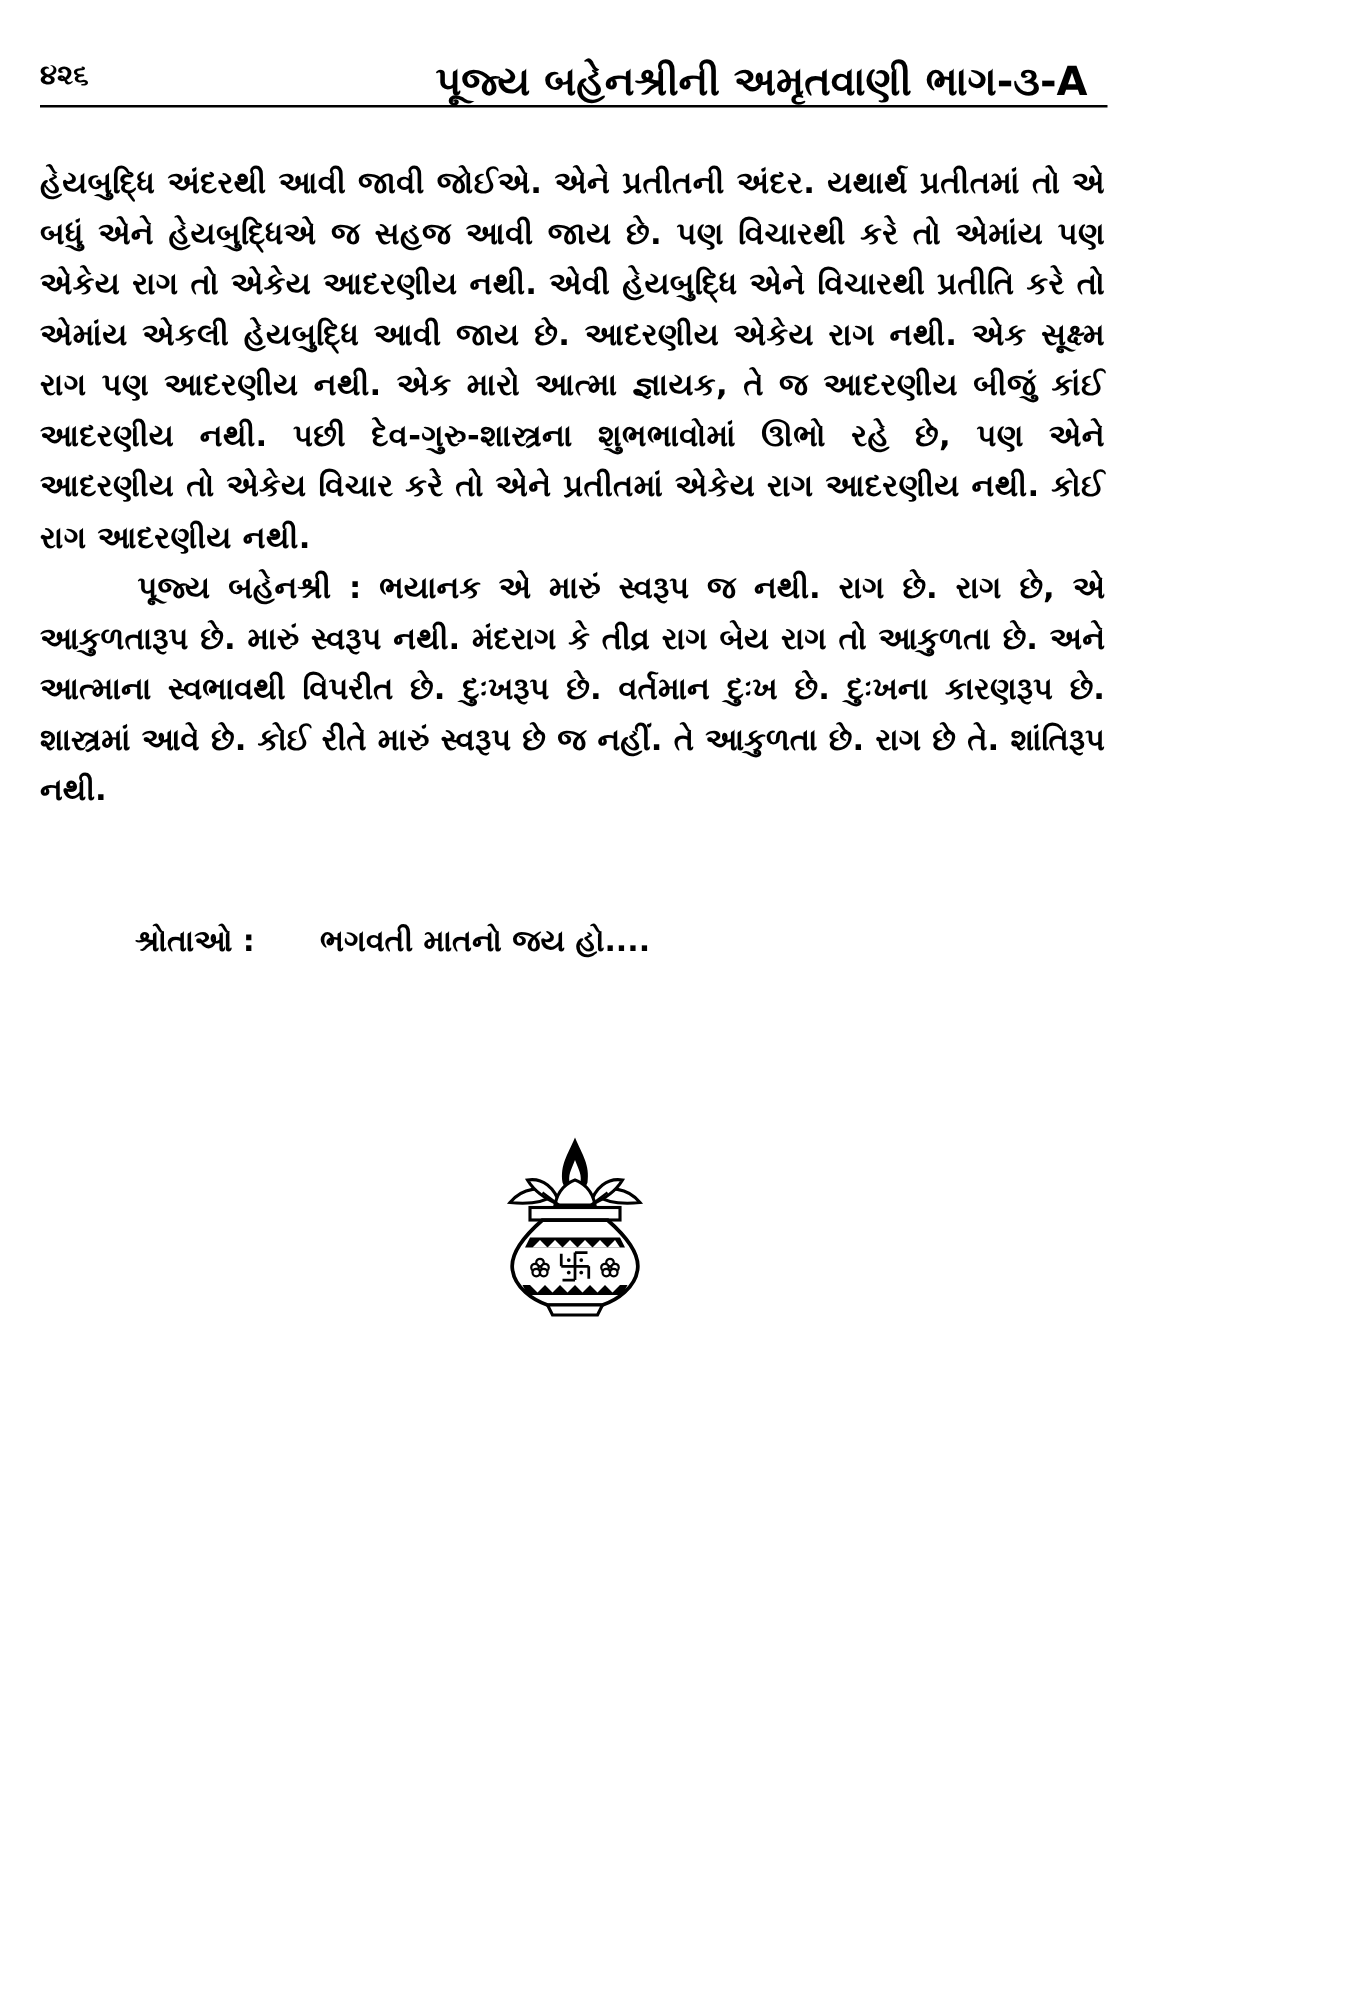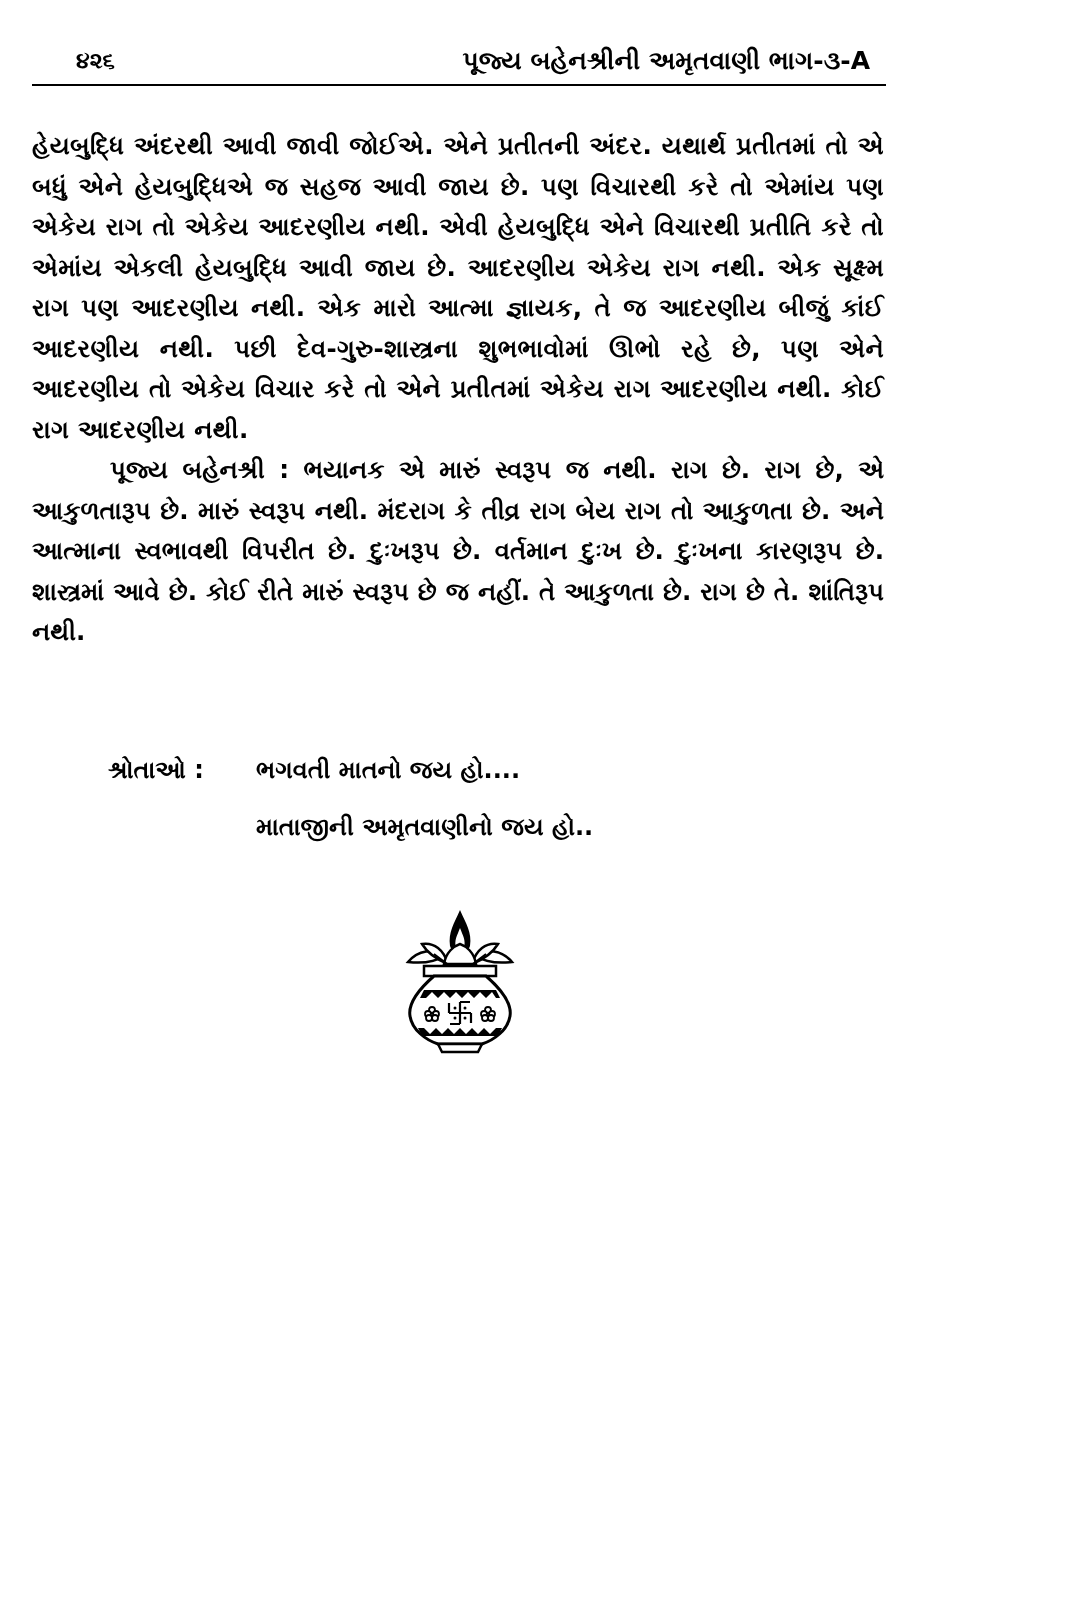--- a/index.html
+++ b/index.html
@@ -22,27 +22,26 @@
       width: 854px;
       height: 38px;
       border-bottom: 2.5px solid #000;
     }
     .page-number {
       position: absolute;
       left: 0;
       top: 2px;
       font-size: 22px;
       font-weight: bold;
-      margin-left: 44px;
     }
     .running-title {
       position: absolute;
       right: 16px;
       top: 0;
-      font-size: 25px;
+      font-size: 32px;
       font-weight: bold;
       white-space: nowrap;
     }
     .body-text {
       position: absolute;
       left: 32px;
       top: 104px;
       width: 852px;
       font-size: 24.5px;
       font-weight: bold;
@@ -70,21 +69,20 @@
       position: absolute;
       left: 108px;
       top: 733px;
       font-size: 24px;
       font-weight: bold;
       line-height: 40px;
     }
     .closing-row {
       display: flex;
       white-space: nowrap;
-      margin-top: 17px;
     }
     .closing-label {
       width: 148px;
       flex: 0 0 148px;
     }
     .kalash {
       position: absolute;
       left: 404px;
       top: 906px;
       width: 112px;
@@ -107,21 +105,20 @@
   </p>
 </div>
 
 <div class="closing">
   <div class="closing-row">
     <span class="closing-label">શ્રોતાઓ :</span>
     <span>ભગવતી માતનો જય હો....</span>
   </div>
   <div class="closing-row">
     <span class="closing-label"></span>
-    <span>માતાજીની અમૃતવાણીનો જય હો..</span>
   </div>
 </div>
 
 <div class="kalash">
   <svg width="112" height="150" viewBox="0 0 112 150" xmlns="http://www.w3.org/2000/svg">
 
     <path d="M56 4 C50 18 44 26 46 40 C48 46 52 48 56 48 C60 48 64 46 66 40 C68 26 62 18 56 4 Z" fill="#000"></path>
     <path d="M56 22 C53 30 50 34 52 42 C54 45 58 45 60 42 C62 34 59 30 56 22 Z" fill="#fff"></path>
 
     <path d="M4 56 C14 44 30 42 40 50 C34 54 22 58 4 56 Z" fill="#fff" stroke="#000" stroke-width="2.5"></path>

